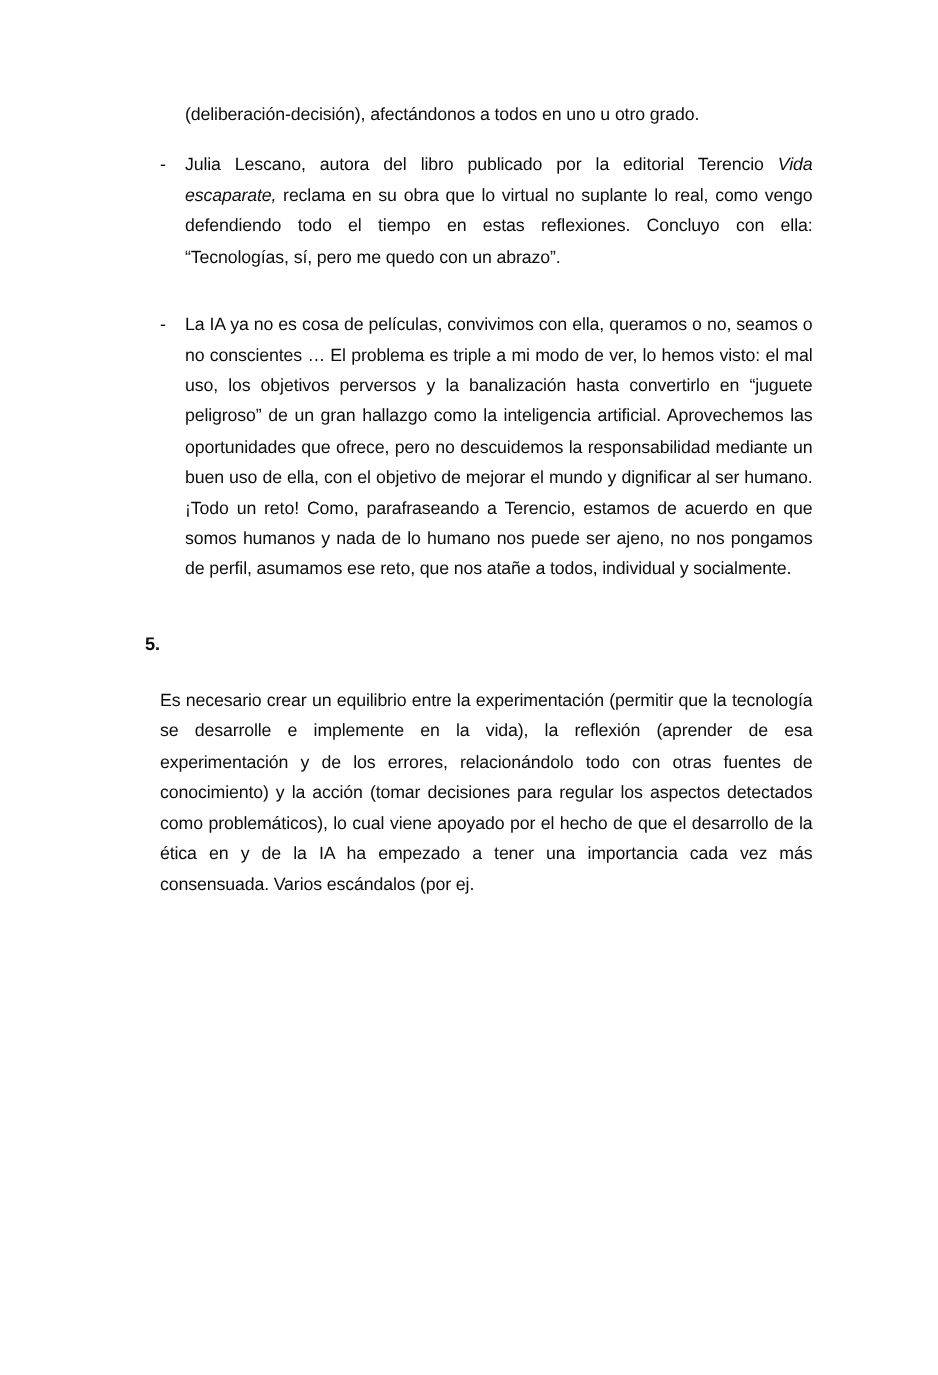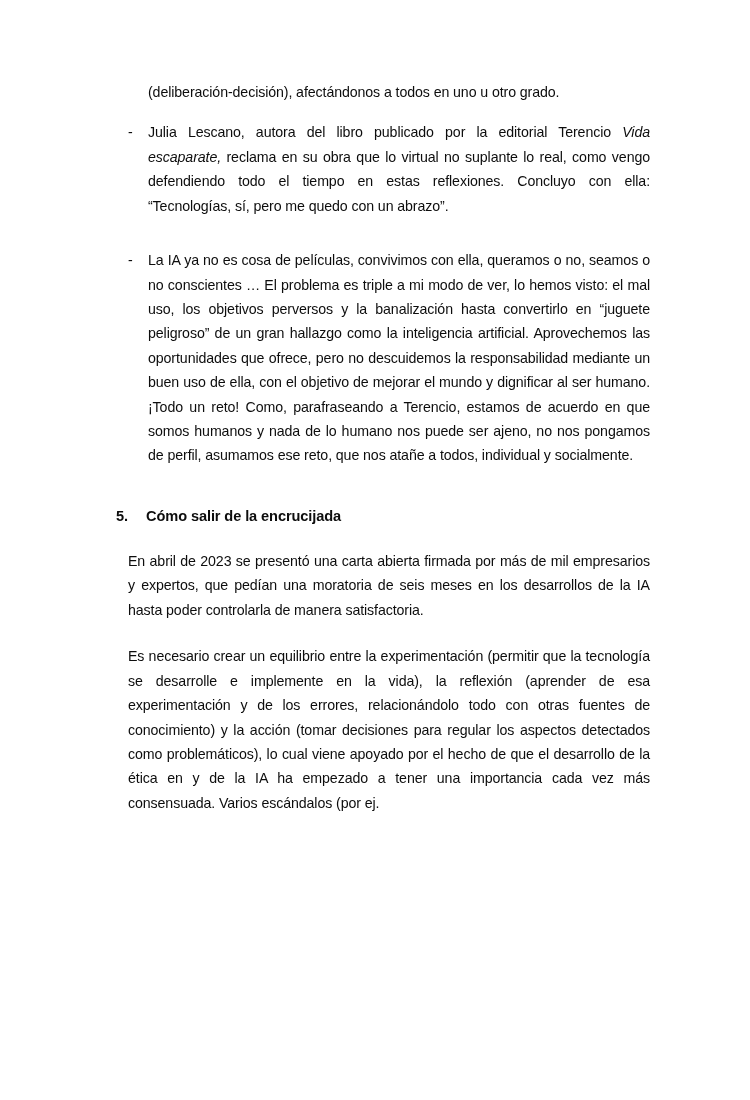--- a/index.html
+++ b/index.html
@@ -95,21 +95,19 @@
 
     <div class="spacer-sm"></div>
 
     <div class="bullet-item">
       <span class="dash">-</span>
       <span class="bullet-text">La IA ya no es cosa de películas, convivimos con ella, queramos o no, seamos o no conscientes … El problema es triple a mi modo de ver, lo hemos visto: el mal uso, los objetivos perversos y la banalización hasta convertirlo en “juguete peligroso” de un gran hallazgo como la inteligencia artificial. Aprovechemos las oportunidades que ofrece, pero no descuidemos la responsabilidad mediante un buen uso de ella, con el objetivo de mejorar el mundo y dignificar al ser humano. ¡Todo un reto! Como, parafraseando a Terencio, estamos de acuerdo en que somos humanos y nada de lo humano nos puede ser ajeno, no nos pongamos de perfil, asumamos ese reto, que nos atañe a todos, individual y socialmente.</span>
     </div>
 
     <div class="section-heading">
       <span class="num">5.</span>
-      <span class="htext">Cómo salir de la encrucijada</span>
     </div>
 
-    <p class="para-indent">En abril de 2023 se presentó una carta abierta firmada por más de mil empresarios y expertos, que pedían una moratoria de seis meses en los desarrollos de la IA hasta poder controlarla de manera satisfactoria.</p>
 
     <p class="para-indent">Es necesario crear un equilibrio entre la experimentación (permitir que la tecnología se desarrolle e implemente en la vida), la reflexión (aprender de esa experimentación y de los errores, relacionándolo todo con otras fuentes de conocimiento) y la acción (tomar decisiones para regular los aspectos detectados como problemáticos), lo cual viene apoyado por el hecho de que el desarrollo de la ética en y de la IA ha empezado a tener una importancia cada vez más consensuada. Varios escándalos (por ej.</p>
 
   </div>
 </div>
 
 </body></html>

